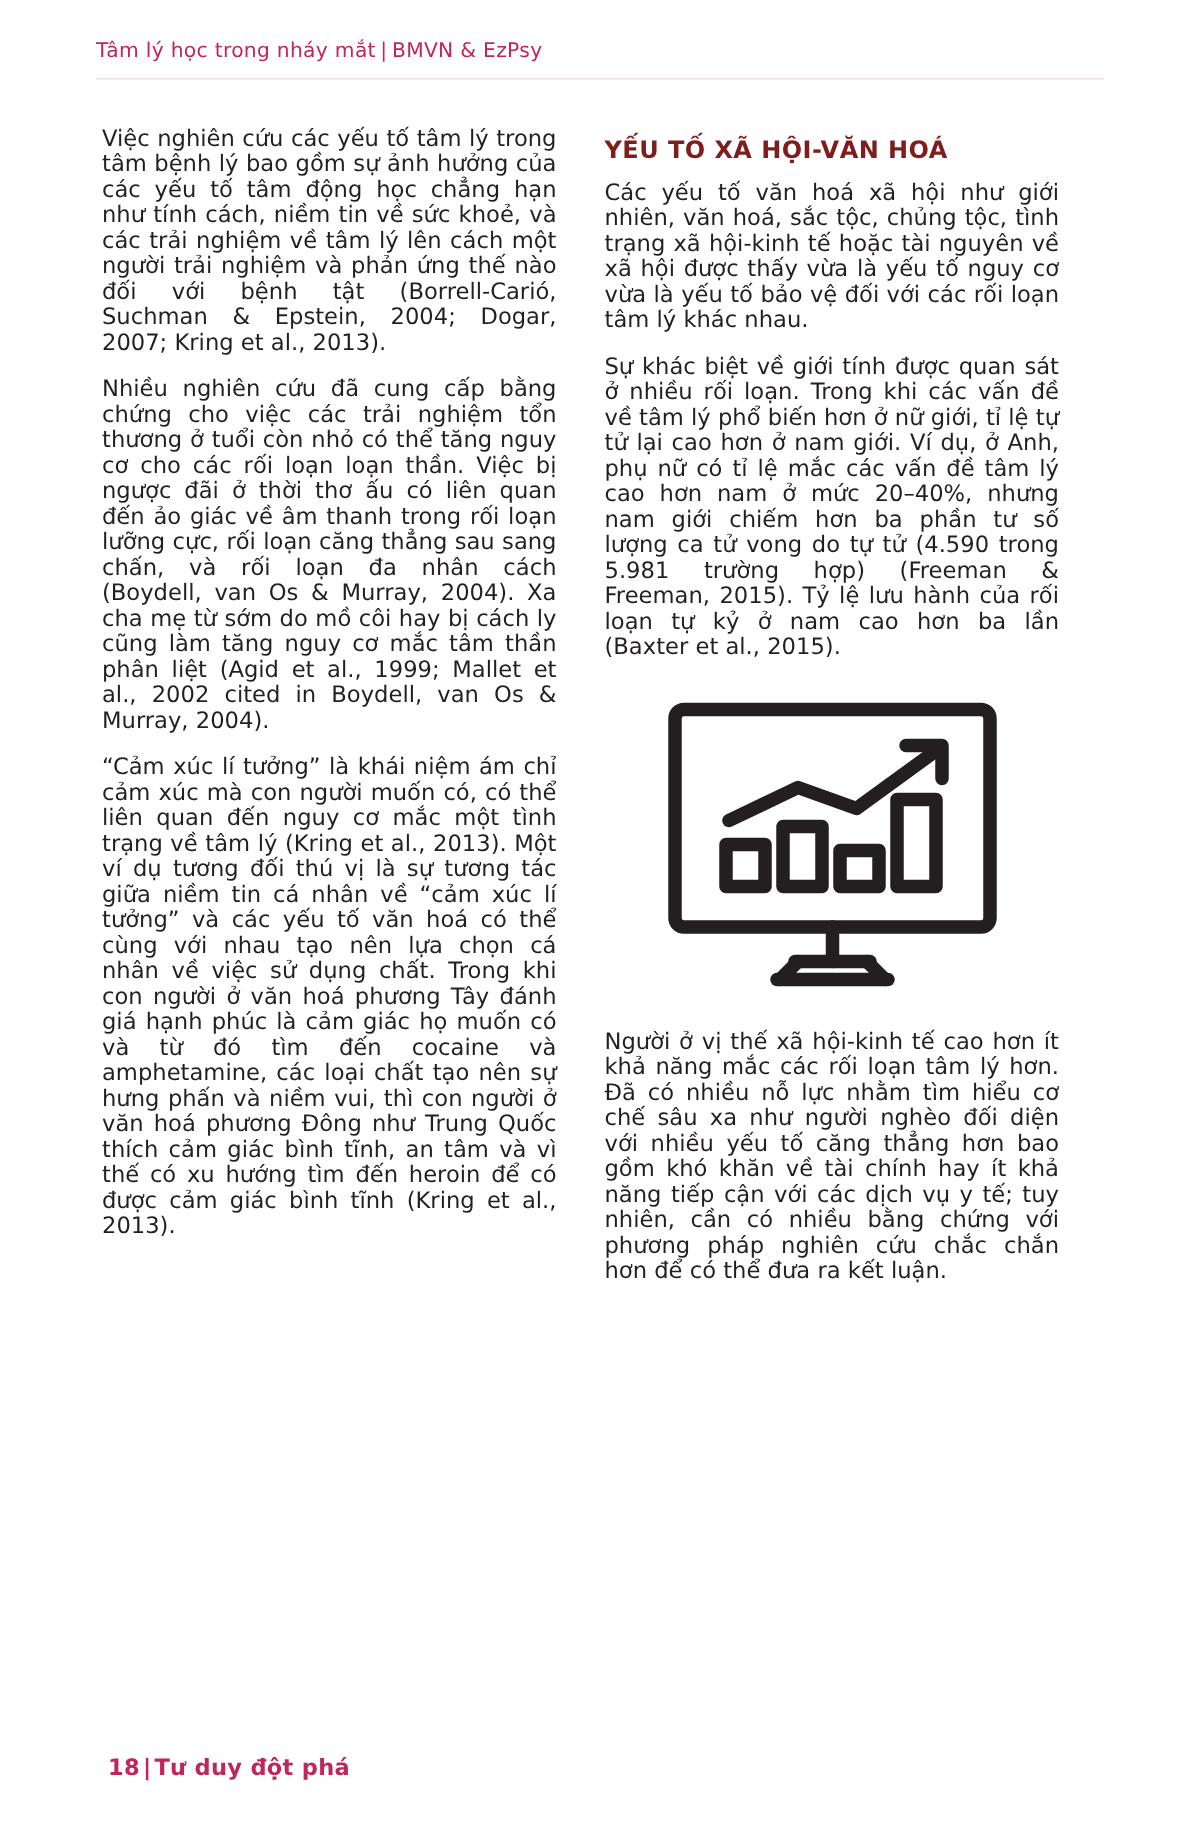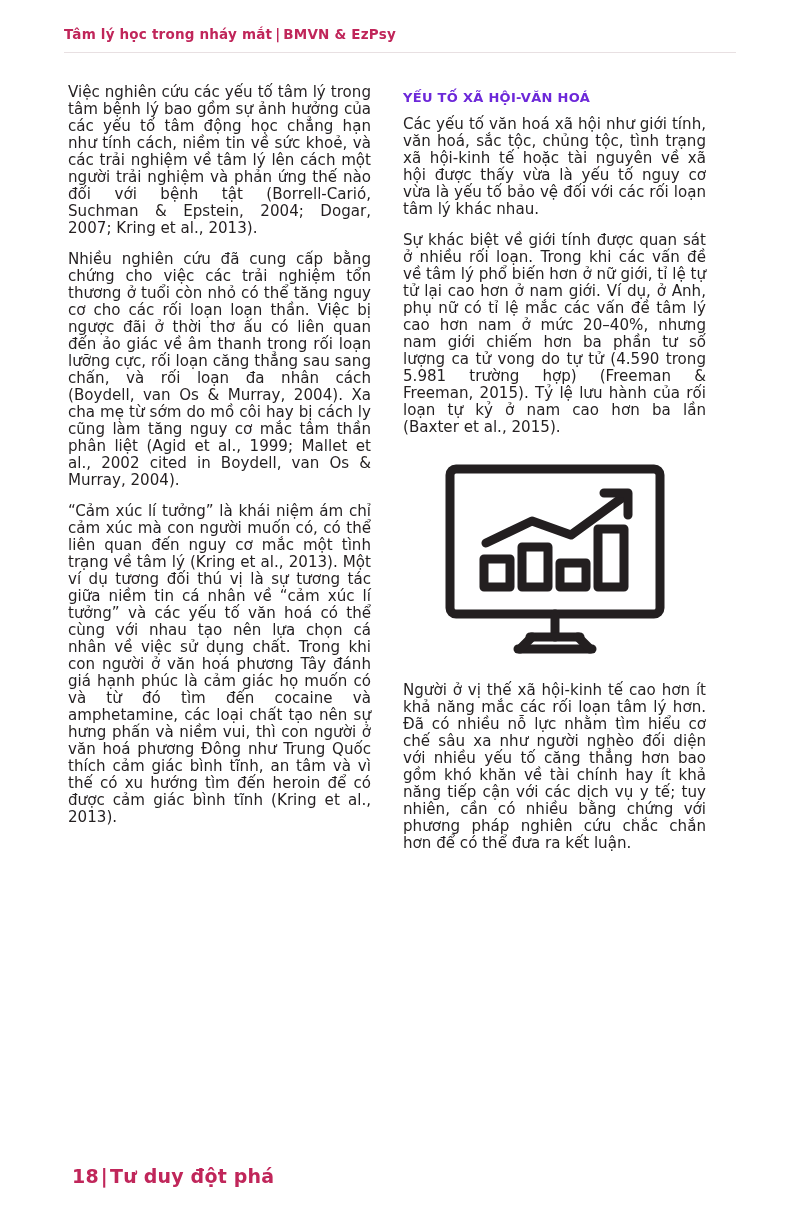--- a/index.html
+++ b/index.html
@@ -20,42 +20,42 @@
     inset: 0;
     padding: 0;
   }
   
   .header {
     position: absolute;
     top: 26px;
     left: 64px;
     right: 64px;
     font-size: 13.5px;
-    font-weight: bold;
+    font-weight: normal;
     color: #c0265a;
     letter-spacing: 0.2px;
   }
   .header .sep {
     color: #c0265a;
     padding: 0 3px;
   }
   .header-rule {
     position: absolute;
     top: 52px;
     left: 64px;
     right: 64px;
     height: 1px;
     background: #e8e0e2;
   }
   
   .footer {
     position: absolute;
     bottom: 28px;
     left: 72px;
-    font-size: 19px;
+    font-size: 15px;
     font-weight: bold;
     color: #c0265a;
     letter-spacing: 0.2px;
   }
   .footer .sep { padding: 0 2px; }
 
   
   .columns {
     position: absolute;
     top: 84px;
@@ -78,23 +78,23 @@
     line-height: 17px;
     text-align: justify;
     text-justify: inter-word;
     hyphens: none;
     color: #231f20;
   }
   p.para:last-child { margin-bottom: 0; }
 
   h2.section-heading {
     margin: 6px 0 11px 0;
-    font-size: 13px;
+    font-size: 16px;
     font-weight: bold;
-    color: #6d28d9;
+    color: #7f1d1d;
     letter-spacing: 0.3px;
     text-transform: uppercase;
   }
 
   
   .illustration {
     width: 303px;
     height: 218px;
     margin: 10px 0 14px 0;
     display: flex;
@@ -119,21 +119,21 @@
       <p class="para">Việc nghiên cứu các yếu tố tâm lý trong tâm bệnh lý bao gồm sự ảnh hưởng của các yếu tố tâm động học chẳng hạn như tính cách, niềm tin về sức khoẻ, và các trải nghiệm về tâm lý lên cách một người trải nghiệm và phản ứng thế nào đối với bệnh tật (Borrell-Carió, Suchman &amp; Epstein, 2004; Dogar, 2007; Kring et al., 2013).</p>
       <p class="para">Nhiều nghiên cứu đã cung cấp bằng chứng cho việc các trải nghiệm tổn thương ở tuổi còn nhỏ có thể tăng nguy cơ cho các rối loạn loạn thần. Việc bị ngược đãi ở thời thơ ấu có liên quan đến ảo giác về âm thanh trong rối loạn lưỡng cực, rối loạn căng thẳng sau sang chấn, và rối loạn đa nhân cách (Boydell, van Os &amp; Murray, 2004). Xa cha mẹ từ sớm do mồ côi hay bị cách ly cũng làm tăng nguy cơ mắc tâm thần phân liệt (Agid et al., 1999; Mallet et al., 2002 cited in Boydell, van Os &amp; Murray, 2004).</p>
       <p class="para">“Cảm xúc lí tưởng” là khái niệm ám chỉ cảm xúc mà con người muốn có, có thể liên quan đến nguy cơ mắc một tình trạng về tâm lý (Kring et al., 2013). Một ví dụ tương đối thú vị là sự tương tác giữa niềm tin cá nhân về “cảm xúc lí tưởng” và các yếu tố văn hoá có thể cùng với nhau tạo nên lựa chọn cá nhân về việc sử dụng chất. Trong khi con người ở văn hoá phương Tây đánh giá hạnh phúc là cảm giác họ muốn có và từ đó tìm đến cocaine và amphetamine, các loại chất tạo nên sự hưng phấn và niềm vui, thì con người ở văn hoá phương Đông như Trung Quốc thích cảm giác bình tĩnh, an tâm và vì thế có xu hướng tìm đến heroin để có được cảm giác bình tĩnh (Kring et al., 2013).</p>
 
     </div>
 
     <div class="col col-right">
 
       <h2 class="section-heading">YẾU TỐ XÃ HỘI-VĂN HOÁ</h2>
 
-      <p class="para">Các yếu tố văn hoá xã hội như giới tính, văn hoá, sắc tộc, chủng tộc, tình trạng xã hội-kinh tế hoặc tài nguyên về xã hội được thấy vừa là yếu tố nguy cơ vừa là yếu tố bảo vệ đối với các rối loạn tâm lý khác nhau.</p>
+      <p class="para">Các yếu tố văn hoá xã hội như giới nhiên, văn hoá, sắc tộc, chủng tộc, tình trạng xã hội-kinh tế hoặc tài nguyên về xã hội được thấy vừa là yếu tố nguy cơ vừa là yếu tố bảo vệ đối với các rối loạn tâm lý khác nhau.</p>
       <p class="para">Sự khác biệt về giới tính được quan sát ở nhiều rối loạn. Trong khi các vấn đề về tâm lý phổ biến hơn ở nữ giới, tỉ lệ tự tử lại cao hơn ở nam giới. Ví dụ, ở Anh, phụ nữ có tỉ lệ mắc các vấn đề tâm lý cao hơn nam ở mức 20–40%, nhưng nam giới chiếm hơn ba phần tư số lượng ca tử vong do tự tử (4.590 trong 5.981 trường hợp) (Freeman &amp; Freeman, 2015). Tỷ lệ lưu hành của rối loạn tự kỷ ở nam cao hơn ba lần (Baxter et al., 2015).</p>
 
       <div class="illustration">
         <svg width="230" height="200" viewBox="0 0 230 200" fill="none" stroke="#231f20" stroke-width="9" stroke-linecap="round" stroke-linejoin="round">
 
           <rect x="10" y="10" width="210" height="145" rx="6" ry="6"></rect>
 
           <path d="M115 155 L115 178"></path>
 
           <path d="M78 190 L152 190"></path>

